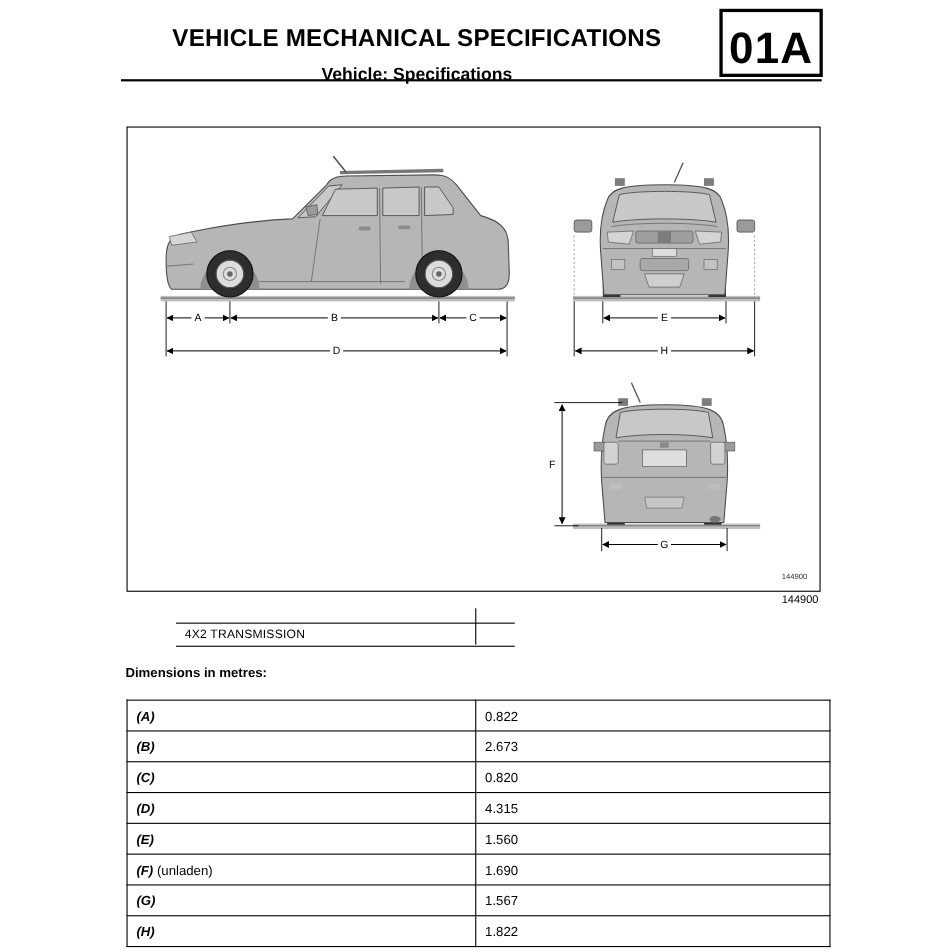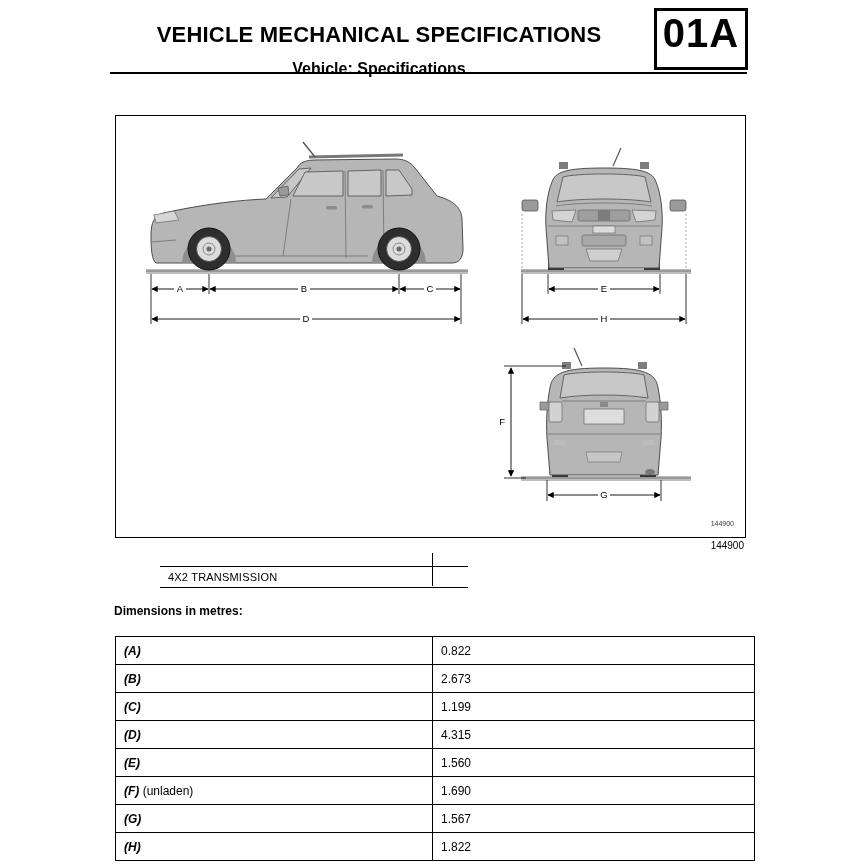--- a/index.html
+++ b/index.html
@@ -6,21 +6,21 @@
   .page {
     position:relative; width:864px; height:864px; background:#ffffff;
     font-family:"Liberation Sans", sans-serif; color:#000; overflow:hidden;
   }
   
   .header-titles { position:absolute; left:110px; top:10px; width:538px; text-align:center; }
   .header-title  { font-size:22px; font-weight:bold; letter-spacing:.2px; margin:12px; }
   .header-subtitle { font-size:16px; font-weight:bold; margin:7px 0 0 0;text-align:center; }
   .code-box {
     position:absolute; left:654px; top:8px; width:88px; height:56px;
-    border:3px solid #000; display:flex; align-items:flex-start; justify-content:center;
+    border:3px solid #000; display:flex; align-items:flex-end; justify-content:center;
     font-size:40px; font-weight:bold; letter-spacing:1px;
   }
   .header-rule { position:absolute; left:110px; top:72px; width:637px; height:2px; background:#000; }
 
   
   .figure-box { position:absolute; left:115px; top:115px; width:629px; height:421px; border:1px solid #000; }
   .figure-box svg { display:block; width:629px; height:421px; }
   .figure-ref-outer { position:absolute; left:115px; top:540px; width:629px; text-align:right; font-size:10px; }
 
   
@@ -251,21 +251,21 @@
       <td class="col-val">
         <span>2.673</span>
       </td>
     </tr>
 
     <tr>
       <td class="col-key">
         <span class="key-label">(C)</span><span class="key-note"></span>
       </td>
       <td class="col-val">
-        <span>1.199</span>
+        <span>0.820</span>
       </td>
     </tr>
 
     <tr>
       <td class="col-key">
         <span class="key-label">(D)</span><span class="key-note"></span>
       </td>
       <td class="col-val">
         <span>4.315</span>
       </td>

